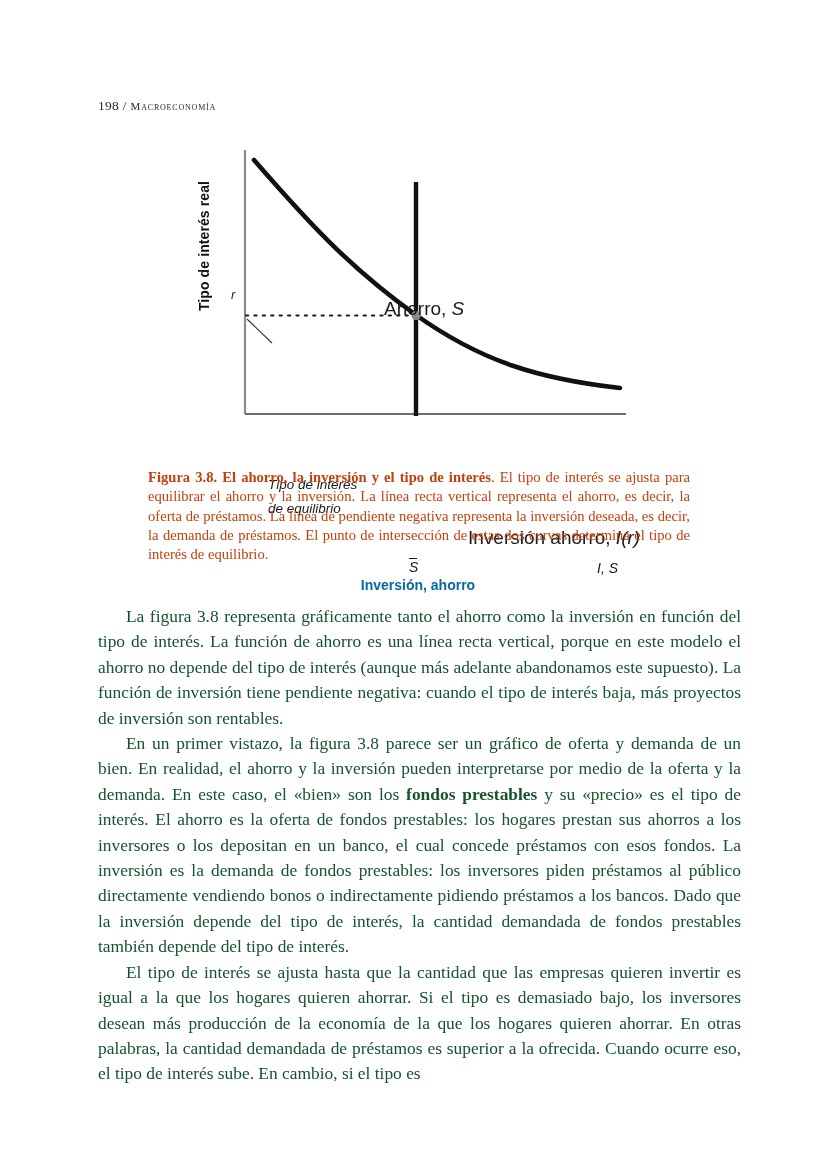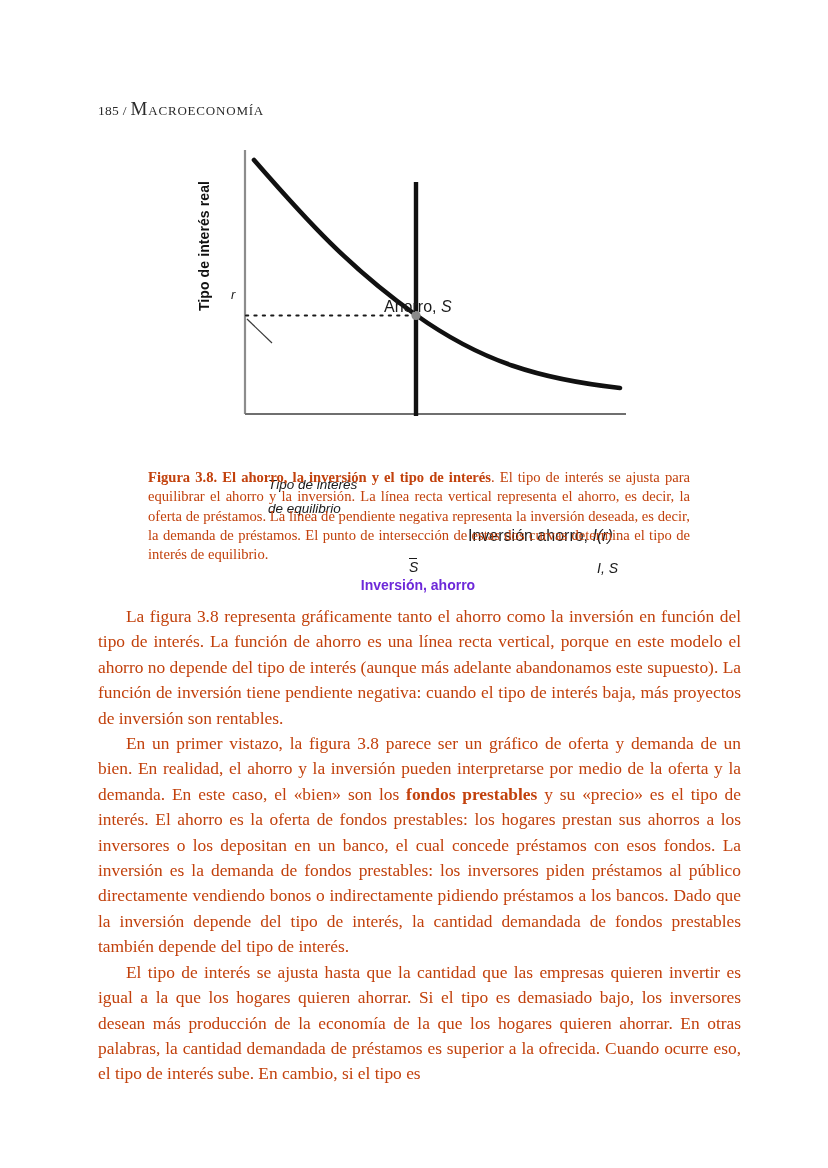--- a/index.html
+++ b/index.html
@@ -23,21 +23,21 @@
     top: 98px;
     font-size: 13.5px;
     letter-spacing: 0.3px;
     color: #2b2b2b;
     white-space: nowrap;
   }
   .running-head .folio { font-variant: normal; }
   .running-head .sc {
     font-variant: small-caps;
     letter-spacing: 0.8px;
-    font-size: 19px;
+    font-size: 11px;
   }
 
   
   .figure-block {
     position: absolute;
     left: 0;
     top: 140px;
     width: 828px;
     height: 320px;
   }
@@ -67,28 +67,28 @@
   }
   .axis-title-x {
     position: absolute;
     left: 318px;
     top: 437px;
     width: 200px;
     text-align: center;
     font-family: "Liberation Sans", "DejaVu Sans", sans-serif;
     font-weight: bold;
     font-size: 14px;
-    color: #6d28d9;
+    color: #0369a1;
     white-space: nowrap;
   }
 
   .lbl {
     position: absolute;
     font-family: "Liberation Sans", "DejaVu Sans", sans-serif;
-    font-size: 16px;
+    font-size: 19px;
     color: #1a1a1a;
     white-space: nowrap;
   }
   .lbl em { font-style: italic; }
 
   .lbl-saving  { left: 384px; top: 158px; }
   .lbl-invest  { left: 468px; top: 387px; }
   .lbl-r       { left: 231px; top: 147px; font-size: 13px; font-style: italic; }
   .lbl-is      { left: 597px; top: 420px; font-style: italic; font-size: 14px; text-align: right; }
   .lbl-sbar    { left: 409px; top: 419px; font-style: italic; font-size: 14px; }
@@ -127,33 +127,33 @@
 
   
   .body-text {
     position: absolute;
     left: 98px;
     top: 604px;
     width: 643px;
     font-size: 17.4px;
     line-height: 25.4px;
     text-align: justify;
-    color: #c2410c;
+    color: #14532d;
   }
   .body-text p {
     margin: 0;
     text-indent: 28px;
   }
   .body-text p b { font-weight: bold; }
 </style>
 </head>
 <body>
 
 <div class="running-head">
-  <span class="folio">185</span>
+  <span class="folio">198</span>
   <span>/</span>
   <span class="sc">Macroeconomía</span>
 </div>
 
 <div class="figure-block">
 
   <div class="chart">
     <svg width="470" height="310" viewBox="0 0 470 310">
 
       <line x1="45" y1="10" x2="45" y2="274" stroke="#8c8c8c" stroke-width="2.2"></line>

